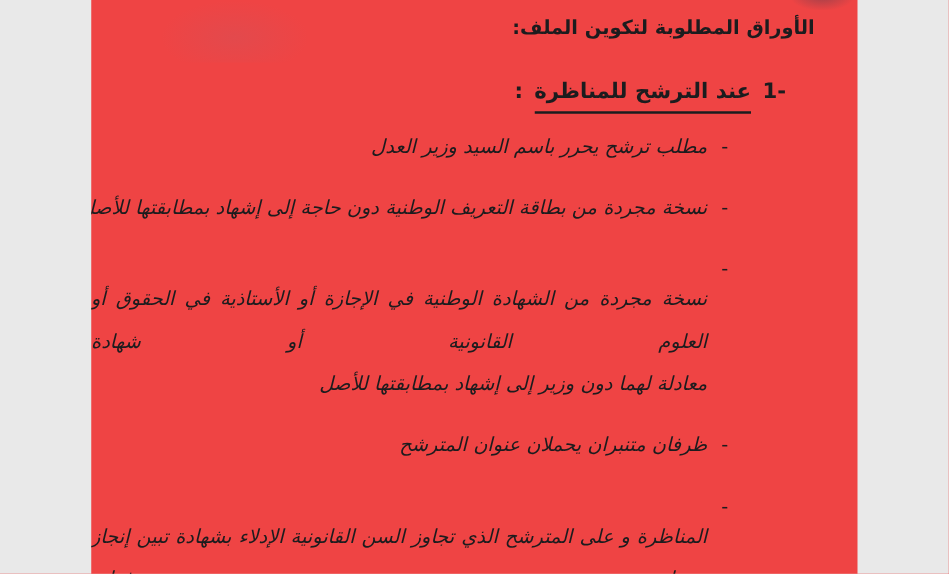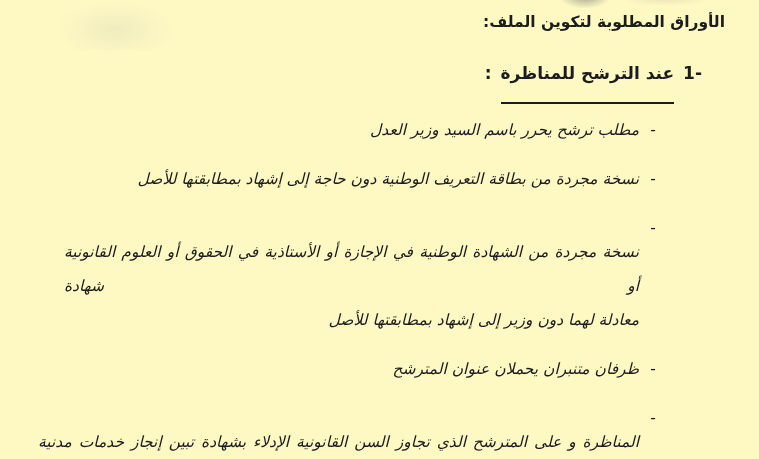--- a/index.html
+++ b/index.html
@@ -2,24 +2,24 @@
 <html lang="ar" dir="rtl"><head>
 <meta charset="utf-8">
 <style>
   html, body { margin: 0; padding: 0; }
   body {
     font-family: "DejaVu Sans", sans-serif;
     background: #e9e9e9;
   }
   .page {
     position: relative;
-    width: 759px;
+    width: 613px;
     height: 459px;
     margin: 0 auto;
-    background: #fef9c3;
+    background: #ef4444;
     color: #1c1c1e;
     direction: rtl;
     overflow: hidden;
   }
   
   .smudge { position: absolute; pointer-events: none; }
   .smudge-1 {
     left: 55px; top: 0; width: 120px; height: 50px;
     background: radial-gradient(ellipse at 50% 60%, rgba(120,120,150,0.10), rgba(120,120,150,0) 70%);
   }
@@ -48,21 +48,21 @@
     font-size: 17px;
     font-weight: bold;
     line-height: 30px;
   }
   .section-number {
     direction: ltr;
     unicode-bidi: isolate;
   }
   .section-heading-text {
     border-bottom: 2px solid #1c1c1e;
-    padding-bottom: 14px;
+    padding-bottom: 1px;
   }
   .bullets {
     margin: 9px 101px 0 0;
     font-size: 15.5px;
   }
   .bullet {
     display: flex;
     align-items: flex-start;
     margin-bottom: 15px;
   }

